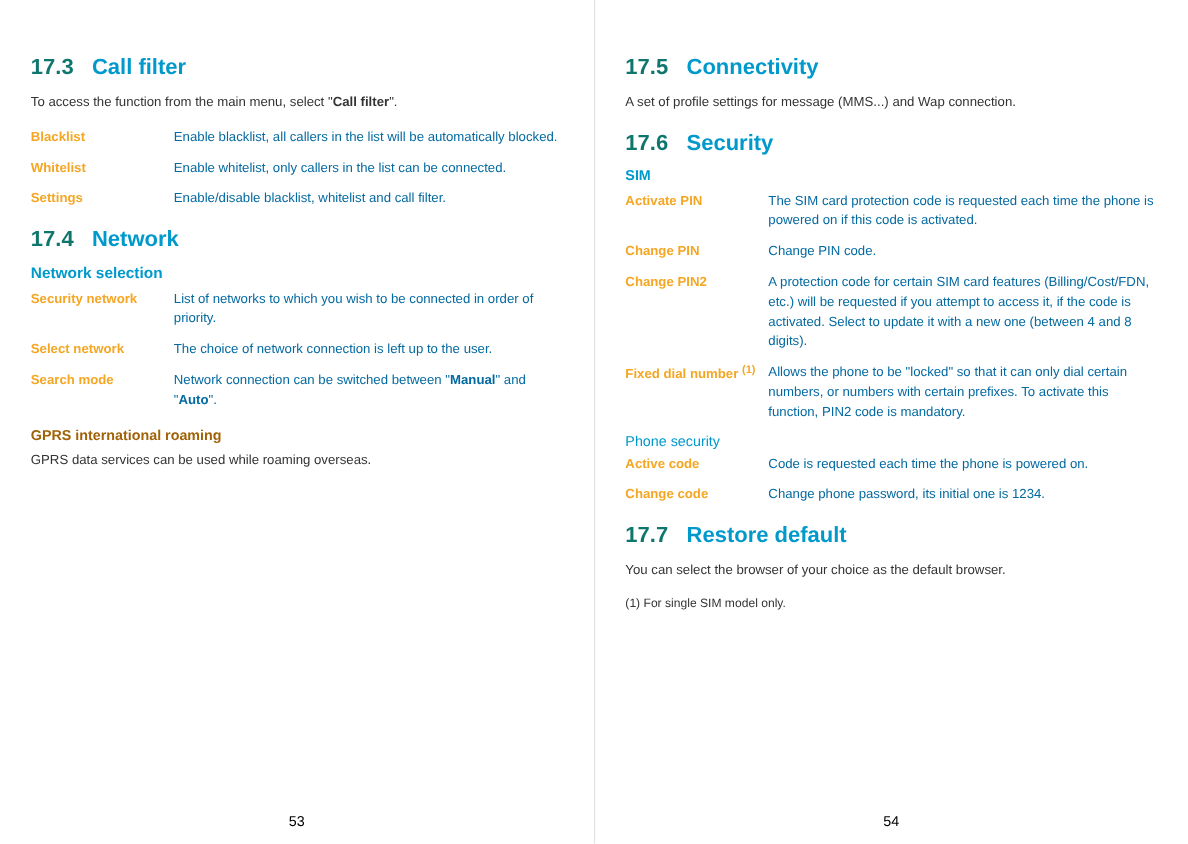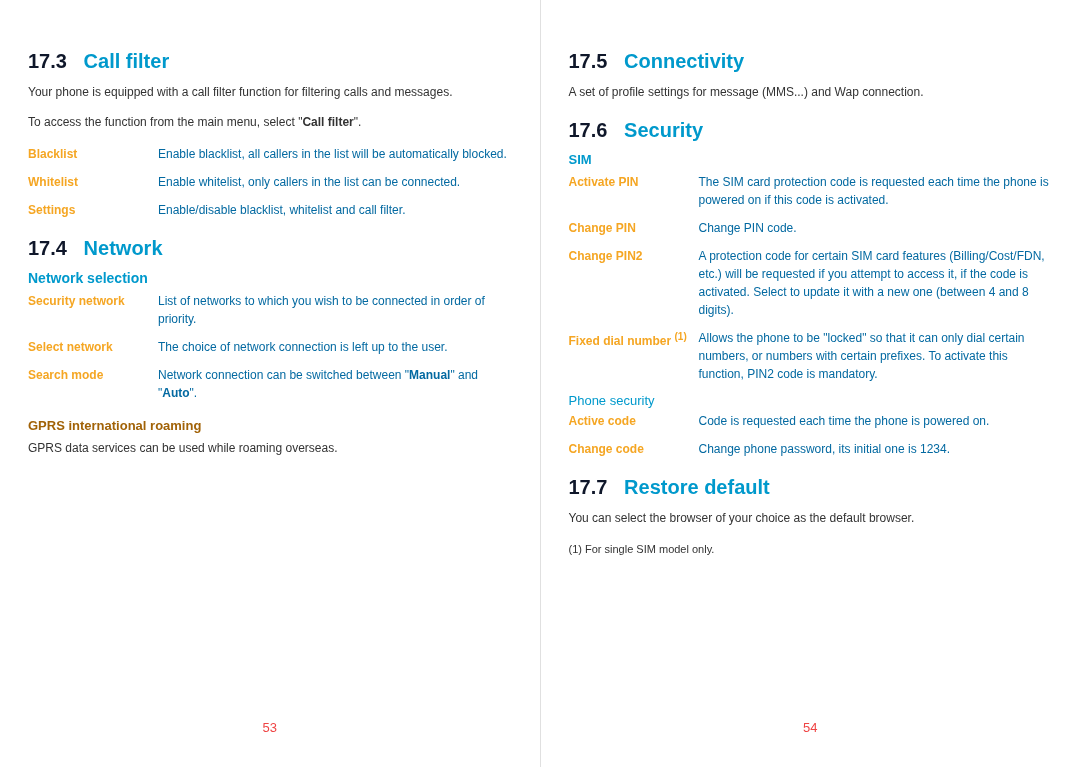--- a/index.html
+++ b/index.html
@@ -33,21 +33,21 @@
       border-right: 1px solid #e0e0e0;
     }
 
     h2.section-title {
       font-size: 20px;
       font-weight: bold;
       margin-bottom: 10px;
     }
 
     h2.section-title .number {
-      color: #0f172a;
+      color: #0f766e;
     }
 
     h2.section-title .label {
       color: #0099cc;
     }
 
     p.section-desc {
       font-size: 12px;
       color: #333;
       line-height: 1.5;
@@ -111,25 +111,25 @@
     }
 
     .gprs-desc {
       font-size: 12px;
       color: #333;
       line-height: 1.5;
     }
 
     .page-number {
       position: absolute;
-      bottom: 32px;
+      bottom: 13px;
       left: 50%;
       transform: translateX(-50%);
       font-size: 13px;
-      color: #ef4444;
+      color: #000000;
     }
 
     .sim-label {
       font-size: 13px;
       font-weight: bold;
       color: #0099cc;
       margin-bottom: 6px;
     }
 
     .phone-security-label {
@@ -155,21 +155,20 @@
 <div class="page">
 
   <div class="column column-left">
 
     <div class="subsection">
       <h2 class="section-title">
         <span class="number">17.3</span>
         &nbsp;
         <span class="label">Call filter</span>
       </h2>
-      <p class="section-desc">Your phone is equipped with a call filter function for filtering calls and messages.</p>
       <p class="callout">To access the function from the main menu, select "<strong>Call filter</strong>".</p>
 
       <div class="term-row">
         <span class="term">Blacklist</span>
         <span class="term-def">Enable blacklist, all callers in the list will be automatically blocked.</span>
       </div>
       <div class="term-row">
         <span class="term">Whitelist</span>
         <span class="term-def">Enable whitelist, only callers in the list can be connected.</span>
       </div>

